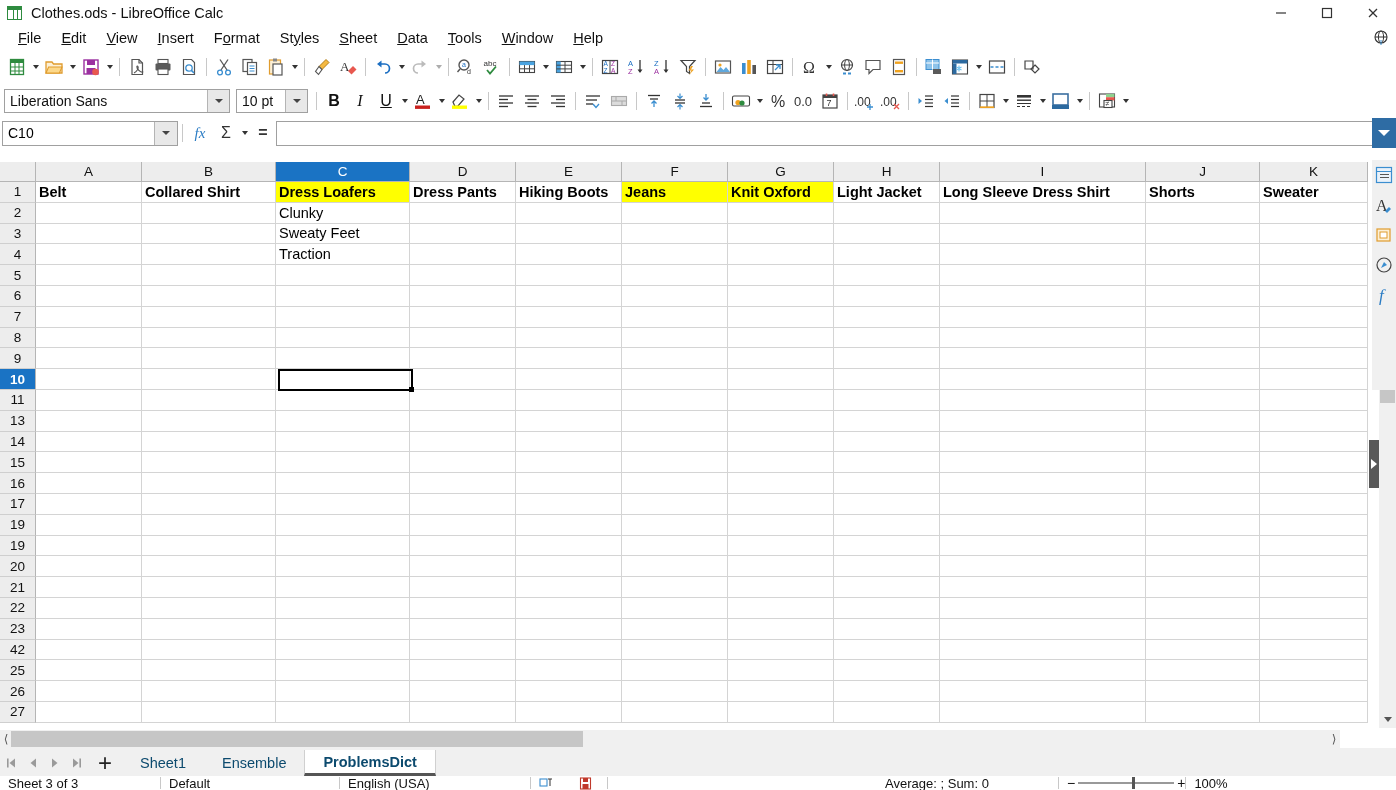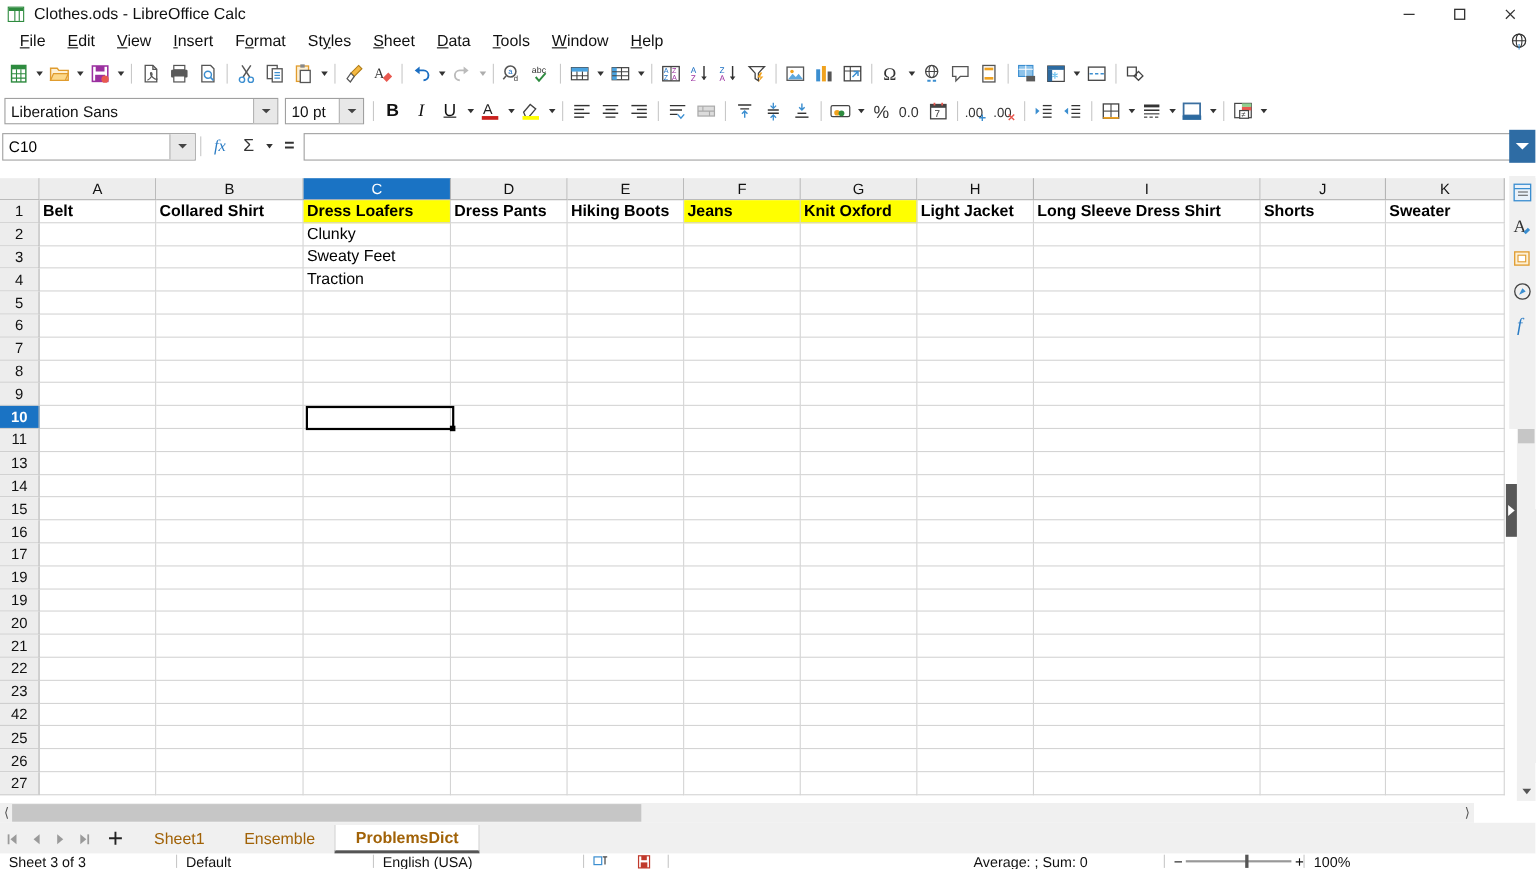--- a/index.html
+++ b/index.html
@@ -46,21 +46,21 @@
 
   
   .combo { height:24px; border:1px solid #a0a0a0; background:#fff; display:flex;
     align-items:center; position:relative; flex:none; }
   .combo .cval { font-size:14px; color:#111; padding-left:5px; flex:1;
     white-space:nowrap; overflow:hidden; }
   .combo .cbtn { width:22px; height:22px; background:#e8e8e8; border-left:1px solid #b4b4b4;
     display:flex; align-items:center; justify-content:center; }
   .combo .cbtn::after { content:""; border-left:4px solid transparent;
     border-right:4px solid transparent; border-top:4px solid #444; }
-  #fontname { width:249px; margin-right:6px; }
+  #fontname { width:226px; margin-right:6px; }
   #fontsize { width:72px; margin-right:4px; }
   .fmtbtn { width:26px; height:26px; display:flex; align-items:center;
     justify-content:center; font-size:16px; color:#111; flex:none; }
 
   
   #formulabar { height:30px; display:flex; align-items:center; padding-left:2px;
     background:#fff; position:relative; }
   #namebox { width:176px; height:25px; border:1px solid #a0a0a0; background:#fff;
     display:flex; align-items:center; }
   #namebox .cval { font-size:14px; padding-left:5px; flex:1; }
@@ -132,21 +132,21 @@
   #sb-collapse::after { content:""; border-top:5px solid transparent;
     border-bottom:5px solid transparent; border-left:6px solid #fff; }
 
   
   #tabbar { position:absolute; left:0; top:748px; width:1396px; height:28px;
     background:#f0f0f0; display:flex; align-items:flex-end; }
   .navbtn { width:22px; height:26px; display:flex; align-items:center;
     justify-content:center; color:#9a9a9a; flex:none; }
   #addsheet { width:34px; height:26px; display:flex; align-items:center;
     justify-content:center; font-size:24px; color:#222; flex:none; font-weight:300; }
-  .stab { height:26px; padding:0 18px; font-size:14.5px; color:#a16207; display:flex;
+  .stab { height:26px; padding:0 18px; font-size:14.5px; color:#0c4a6e; display:flex;
     align-items:center; flex:none; }
   .stab.active { background:#fff; font-weight:bold; border-bottom:3px solid #555;
     border-left:1px solid #d0d0d0; border-right:1px solid #d0d0d0; }
 
   
   #statusbar { position:absolute; left:0; top:776px; width:1396px; height:14px;
     display:flex; align-items:center; font-size:13px; color:#111; background:#fff; }
   .sb-seg { padding-left:8px; white-space:nowrap; overflow:hidden; }
   .sb-div { width:1px; height:12px; background:#c8c8c8; }
   #zoomslider { display:flex; align-items:center; gap:3px; }

